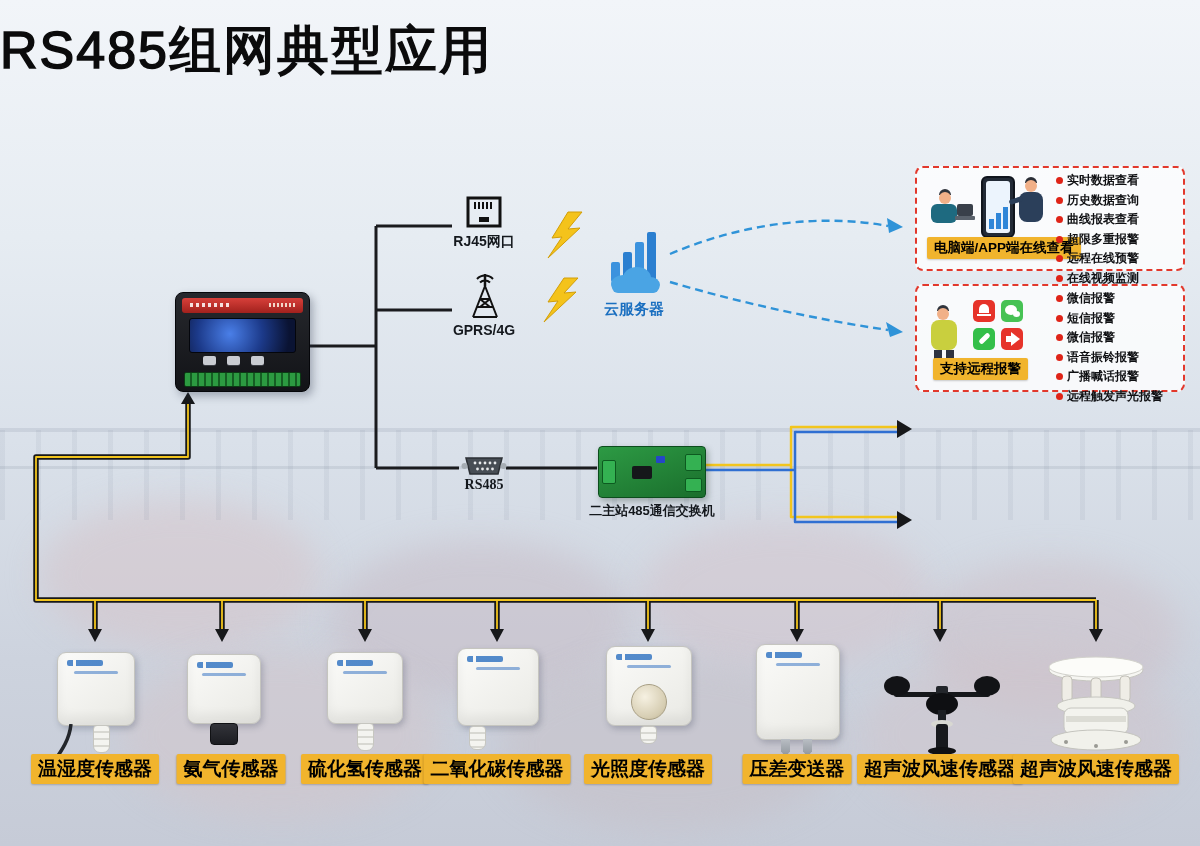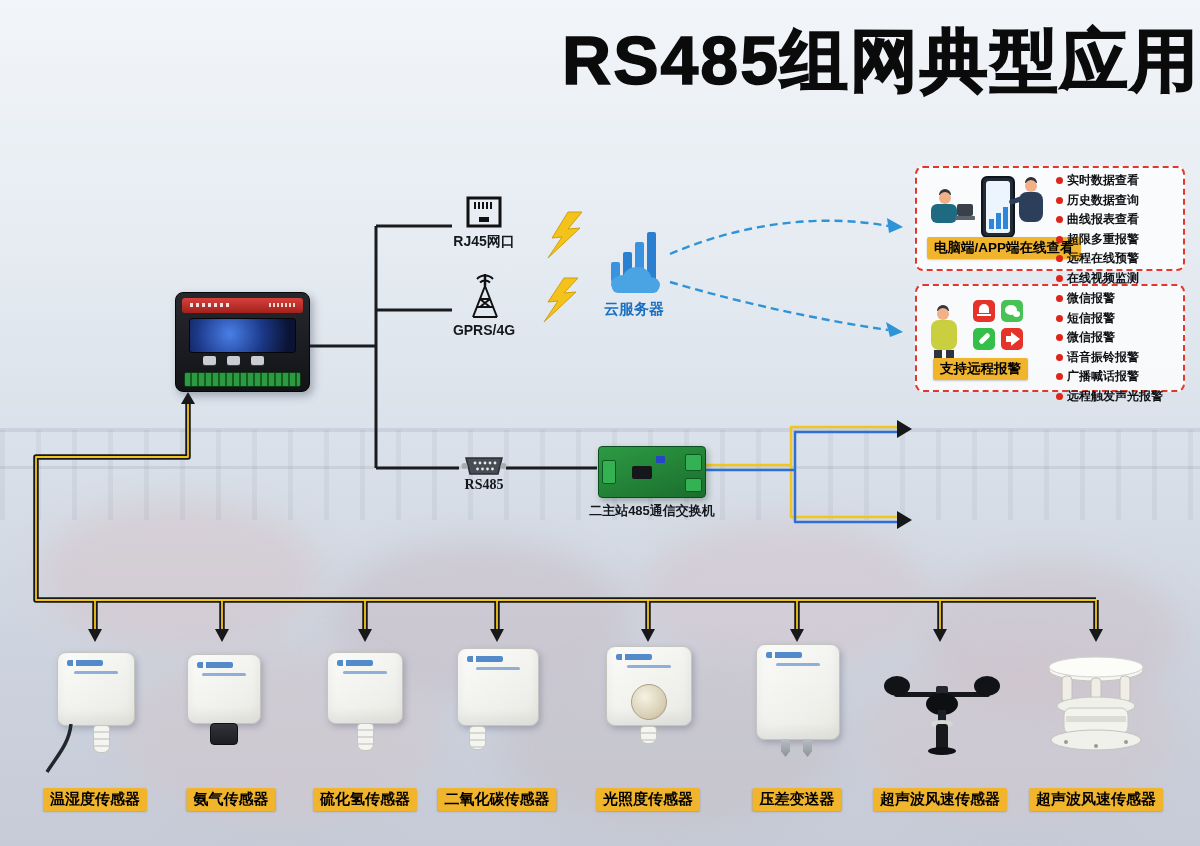--- a/index.html
+++ b/index.html
@@ -2,28 +2,28 @@
 <html><head>
 <meta charset="utf-8">
 <style>
   html,body{margin:0;padding:0;background:#eef1f5;}
   .stage{position:relative;width:1200px;height:846px;overflow:hidden;
     background:linear-gradient(180deg,#f2f5f9 0%,#e6ecf2 28%,#dae1ea 52%,#cdd3de 78%,#c6cbd7 100%);
     font-family:"Liberation Sans","DejaVu Sans",sans-serif;}
   .blob{position:absolute;border-radius:50%;filter:blur(16px);}
   .rail{position:absolute;left:0;right:0;background:rgba(118,130,152,.16);}
   .fence{position:absolute;background:repeating-linear-gradient(90deg,rgba(108,120,142,.15) 0 5px,transparent 5px 36px);}
-  .title{position:absolute;top:16px;left:0;right:0;text-align:right;font-size:68px;font-weight:700;
+  .title{position:absolute;top:16px;left:0;right:0;text-align:left;font-size:52px;font-weight:400;
     color:#0b0b0c;letter-spacing:2px;z-index:4;-webkit-text-stroke:1.5px #0b0b0c;}
   .node{position:absolute;z-index:2;}
   .wires{position:absolute;left:0;top:0;z-index:1;}
   .lab{position:absolute;z-index:2;font-weight:700;color:#14181d;text-align:center;white-space:nowrap;}
   .tag{display:inline-block;background:#f1b42d;color:#000;font-weight:700;border-radius:2px;
     padding:2px 7px;white-space:nowrap;box-shadow:0 1px 2px rgba(0,0,0,.2);font-size:13.5px;}
-  .s-label{position:absolute;top:788px;transform:translateX(-50%);z-index:3;font-size:15px;}
+  .s-label{position:absolute;top:754px;transform:translateX(-50%);z-index:3;font-size:19px;}
   .panel{position:absolute;left:915px;width:270px;border:2px dashed #e2382c;border-radius:8px;
     background:rgba(255,255,255,.78);box-sizing:border-box;z-index:2;}
   .bullets{position:absolute;top:6px;right:5px;width:122px;display:flex;flex-direction:column;gap:6px;}
   .bullet{display:flex;align-items:flex-start;gap:4px;font-size:12px;font-weight:700;color:#101114;line-height:13.5px;}
   .dot{width:7px;height:7px;border-radius:50%;background:#df2418;flex:0 0 auto;margin-top:3px;}
   .panel .tag{position:absolute;}
   
   .rtu{left:175px;top:292px;width:135px;height:100px;}
   .rtu .body{position:absolute;inset:0;background:linear-gradient(180deg,#26282d,#121317);border-radius:8px;
     border:1px solid #05060a;box-shadow:3px 4px 9px rgba(40,50,70,.35);}

